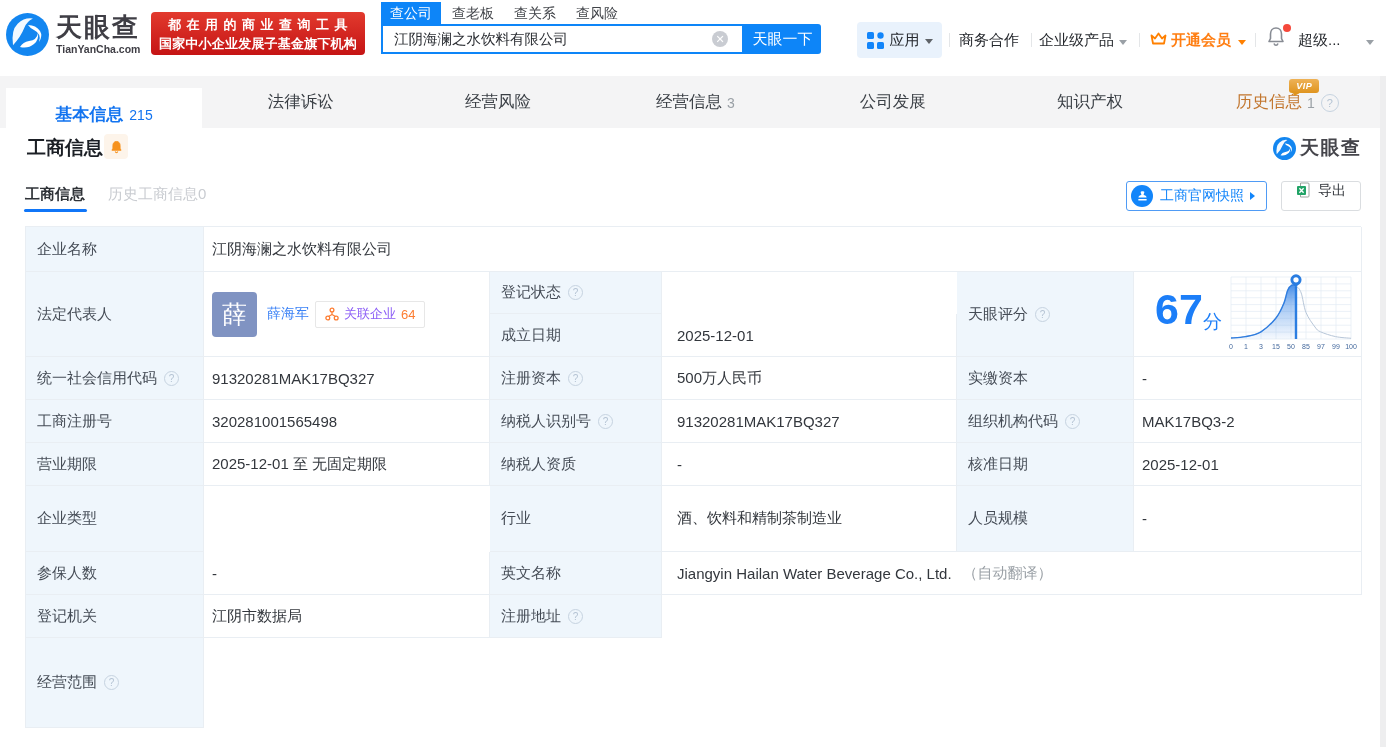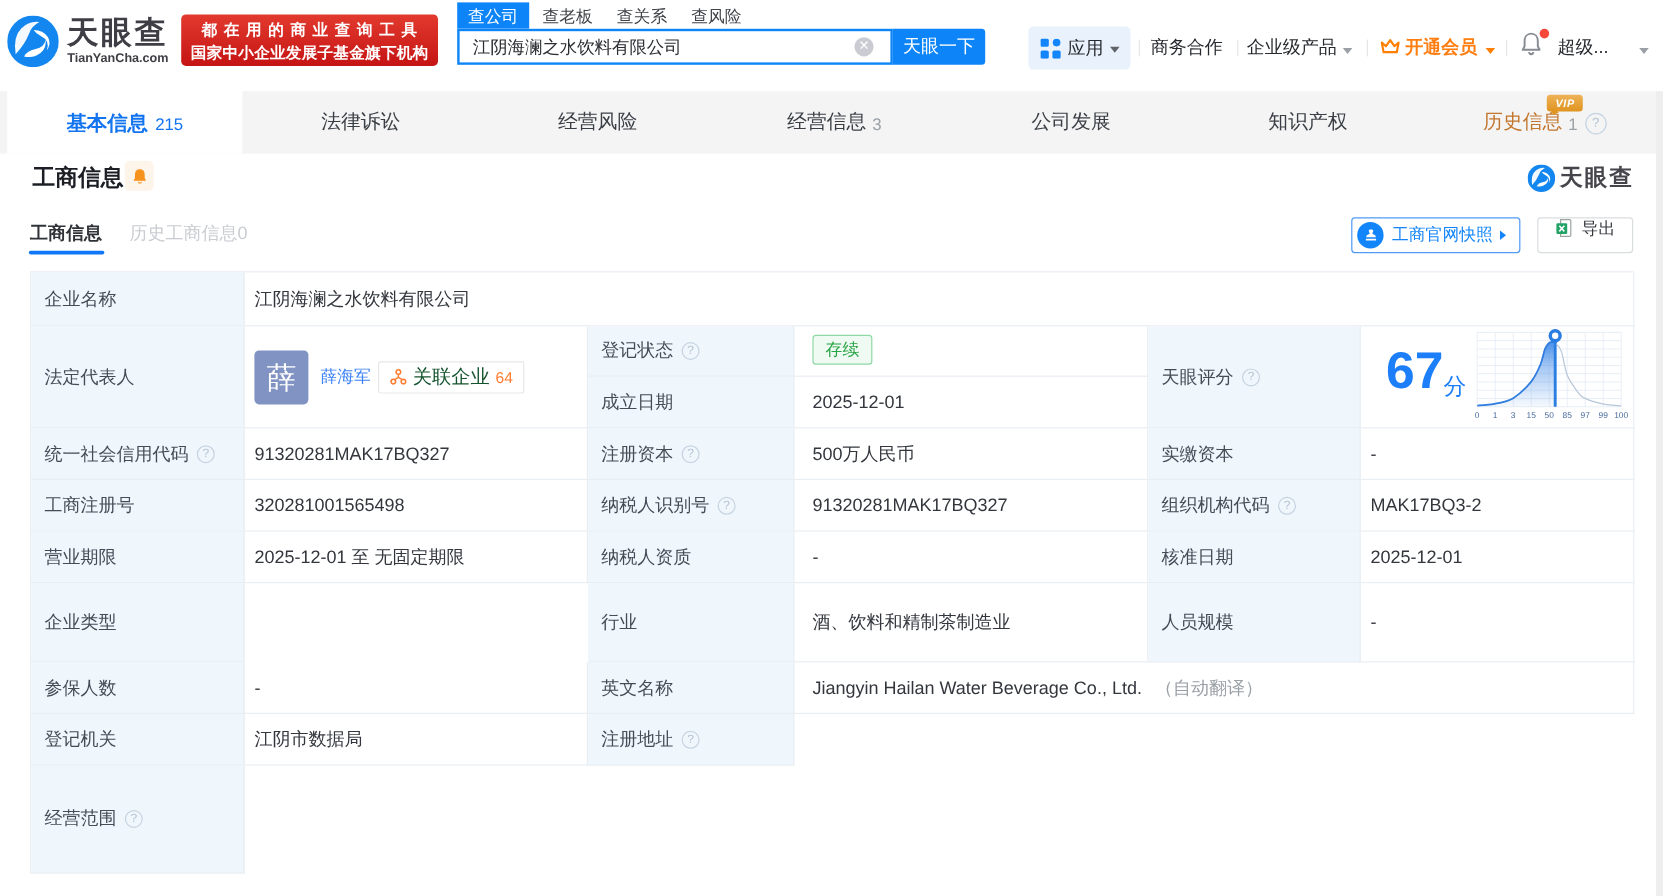--- a/index.html
+++ b/index.html
@@ -43,21 +43,21 @@
   .caret.orange { border-top-color:#ff8000; }
   .hdivider { position:absolute; top:33px; width:1px; height:14px; background:#e4e6e8; }
   .hlink { position:absolute; top:22px; line-height:36px; font-size:15px; color:#26292e; cursor:pointer; }
   .vip-link { color:#ff7e12; font-weight:600; }
   .bell-wrap { left:1266px; top:26px; width:26px; height:28px; }
   .red-dot { position:absolute; right:1px; top:-2px; width:8px; height:8px; border-radius:50%;
     background:#f5483b; }
 
   
   #tabbar { position:absolute; left:0; top:76px; width:1386px; height:52px; background:#f4f4f5; }
-  .tab-active { position:absolute; left:6px; top:0; width:196px; height:52px; background:#fff;
+  .tab-active { position:absolute; left:6px; top:12px; width:196px; height:52px; background:#fff;
     display:flex; align-items:center; justify-content:center; cursor:pointer;text-align:center; }
   .tab-active .t { font-size:17px; font-weight:bold; color:#1374f0; }
   .tab-active .c { font-size:14px; color:#1374f0; margin-left:6px; margin-top:2px; }
   .tabs-rest { position:absolute; left:202px; top:0; width:1184px; height:52px; display:flex; }
   .tab { flex:1; display:flex; align-items:center; justify-content:center; cursor:pointer; position:relative; }
   .tab .t { font-size:16.5px; color:#3a3f45; }
   .tab .c { font-size:14px; color:#9aa0a6; margin-left:5px; margin-top:2px; }
   .tab-history .t { color:#c2762e; }
   .qmark { display:inline-block; border-radius:50%; text-align:center; color:#b4c3d3;
     border:1px solid #c6d3e0; font-weight:normal; }
@@ -105,21 +105,21 @@
   .lbl .qmark { width:15px; height:15px; line-height:13px; font-size:10px; margin-left:7px; }
   .val { padding-left:8px; }
   .val.p15 { padding-left:15px; }
   a.blue, .blue-link { color:#1584f5; text-decoration:none; cursor:pointer; }
 
   .avatar { width:45px; height:45px; border-radius:4px; background:#8093c2; color:#fff;
     font-size:25px; display:flex; align-items:center; justify-content:center; }
   .rep-name { font-size:14px; color:#3b82f6; margin-left:10px; cursor:pointer; }
   .rel-badge { display:flex; align-items:center; height:27px; border:1px solid #e7e7e7; border-radius:2px;
     background:#fff; margin-left:6px; padding:0 9px; cursor:pointer; }
-  .rel-badge .rl { font-size:16px; color:#14532d; margin-left:5px;font-family:Liberation Mono, monospace; }
+  .rel-badge .rl { font-size:13px; color:#8b5cf6; margin-left:5px;font-family:Liberation Mono, monospace; }
   .rel-badge .rc { font-size:13px; color:#fd7d32; margin-left:5px; }
 
   .status-badge { display:inline-block; height:25px; line-height:23px; margin-top:-3px; padding:0 10px;
     border:1px solid #8fd8a5; background:#effaf2; color:#27a444; font-size:14px; border-radius:3px; }
 
   .score-cell { position:relative; }
   .score-num { position:absolute; left:21px; top:16px; font-size:43px; font-weight:bold;
     color:#1c7ef8; line-height:43px; }
   .score-unit { position:absolute; left:69px; top:37px; font-size:19px; color:#1c7ef8; }
   .score-chart { position:absolute; left:93px; top:-1px; }
@@ -300,23 +300,20 @@
           <circle cx="11.2" cy="11" r="1.9" fill="none" stroke="#fd7d32" stroke-width="1.3"></circle>
           <path d="M7 5 L7 7.5 M7 7.5 L3.5 9.5 M7 7.5 L10.5 9.5" stroke="#fd7d32" stroke-width="1.2" fill="none"></path>
         </svg>
         <span class="rl">关联企业</span>
         <span class="rc">64</span>
       </div>
     </div>
     <div class="lbl" style="grid-area:2/3/3/4;">
       <span>登记状态</span>
         <span class="qmark">?</span>
-    </div>
-    <div class="val p15" style="grid-area:2/4/3/5;">
-      <span class="status-badge">存续</span>
     </div>
     <div class="lbl" style="grid-area:3/3/4/4;">
       <span>成立日期</span>
     </div>
     <div class="val p15" style="grid-area:3/4/4/5;">
       <span>2025-12-01</span>
     </div>
     <div class="lbl" style="grid-area:2/5/4/6;">
       <span>天眼评分</span>
         <span class="qmark">?</span>

